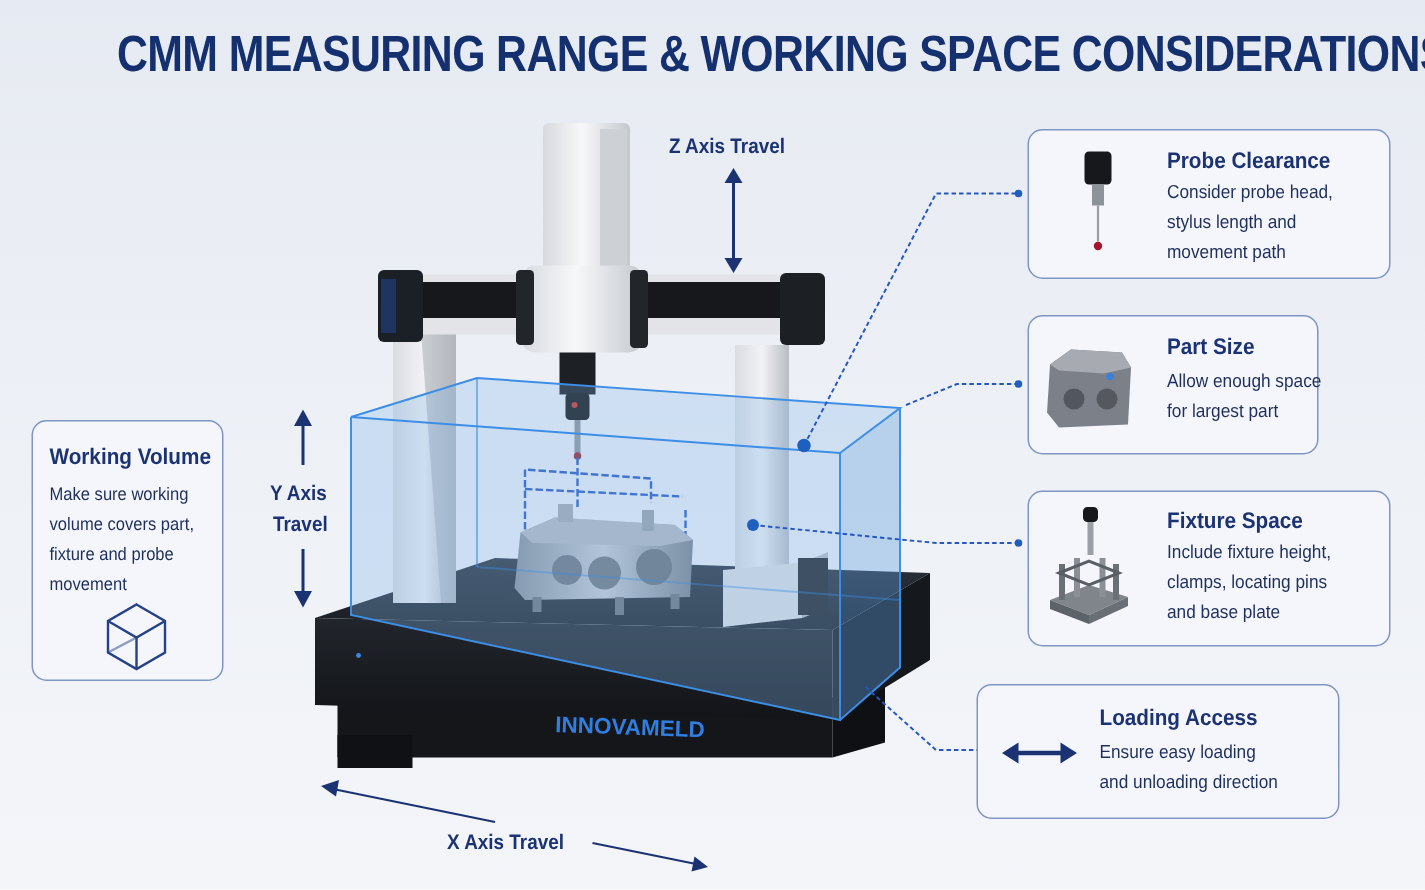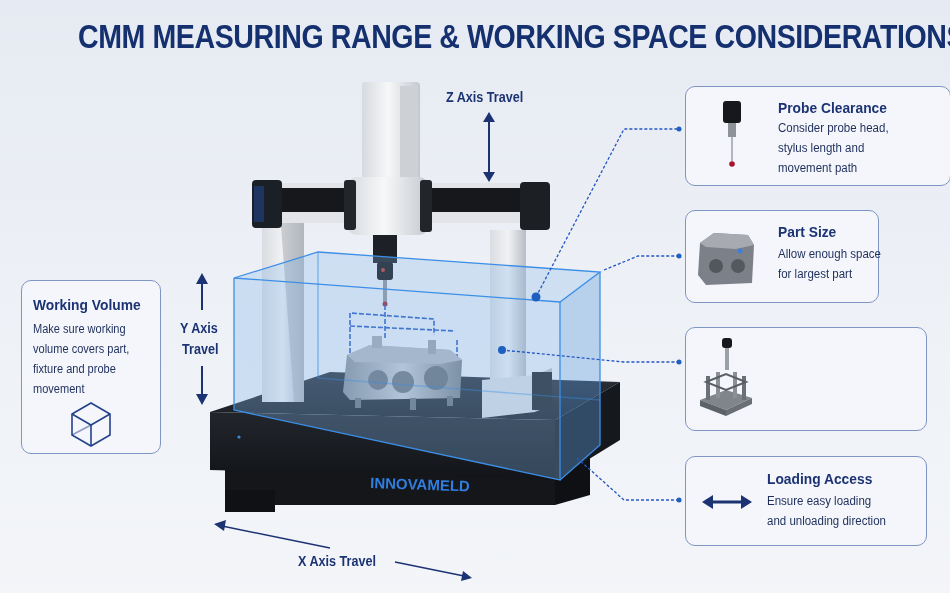--- a/index.html
+++ b/index.html
@@ -172,41 +172,41 @@
     <line x1="395" y1="562" x2="464" y2="576" stroke-width="1.5"></line>
     <polygon points="472,578 461,581 463,571" stroke="none"></polygon>
   </g>
 </svg>
 
 <div class="axis-label" style="left:446px; top:87px;">Z Axis Travel</div>
 <div class="axis-label" style="left:180px; top:318px;">Y Axis</div>
 <div class="axis-label" style="left:182px; top:339px;">Travel</div>
 <div class="axis-label" style="left:298px; top:551px;">X Axis Travel</div>
 
-<div class="card" style="left:21px; top:280px; width:140px; height:174px;">
+<div class="card" style="left:21px; top:280px; width:128px; height:174px;">
   <div class="txtcol" style="left:11px; top:14px;">
     <div class="h">Working Volume</div>
     <div class="d" style="margin-top:4px; font-size:12px;">
       <div>Make sure working</div>
       <div>volume covers part,</div>
       <div>fixture and probe</div>
       <div>movement</div>
     </div>
   </div>
   <svg width="140" height="174" style="left:0;top:0;">
     <g stroke="#23428a" stroke-width="1.6" fill="none">
       <polygon points="69,122 88,133 88,154 69,165 50,154 50,133"></polygon>
       <polyline points="50,133 69,144 88,133"></polyline>
       <line x1="69" y1="144" x2="69" y2="165"></line>
       <polyline points="50,154 69,144" opacity="0.5"></polyline>
     </g>
   </svg>
 </div>
 
-<div class="card" style="left:685px; top:86px; width:266px; height:100px;">
+<div class="card" style="left:685px; top:86px; width:242px; height:100px;">
   <svg width="70" height="100" style="left:0;top:0;">
     <g>
       <rect x="37" y="14" width="18" height="22" rx="3" fill="#16181c"></rect>
       <rect x="42" y="36" width="8" height="14" fill="#8e939a"></rect>
       <line x1="46" y1="50" x2="46" y2="74" stroke="#9aa0a6" stroke-width="1.5"></line>
       <circle cx="46" cy="77" r="2.8" fill="#a4142a"></circle>
     </g>
   </svg>
   <div class="txtcol" style="left:92px; top:11px;">
     <div class="h">Probe Clearance</div>
@@ -245,23 +245,31 @@
       <polygon points="14,72 40,62 66,70 40,82" fill="#80858c"></polygon>
       <polygon points="14,72 40,82 40,88 14,78" fill="#5d6168"></polygon>
       <polygon points="40,82 66,70 66,76 40,88" fill="#6a6e75"></polygon>
       <rect x="20" y="48" width="4" height="24" fill="#6b7077"></rect>
       <rect x="56" y="48" width="4" height="24" fill="#6b7077"></rect>
       <rect x="30" y="44" width="4" height="26" fill="#8b9097"></rect>
       <rect x="47" y="44" width="4" height="26" fill="#8b9097"></rect>
       <polygon points="20,54 40,46 60,54 40,62" fill="none" stroke="#5a5e65" stroke-width="2"></polygon>
     </g>
   </svg>
-</div>
-
-<div class="card" style="left:685px; top:456px; width:242px; height:90px;">
+  <div class="txtcol" style="left:92px; top:10px;">
+    <div class="h">Fixture Space</div>
+    <div class="d">
+      <div>Include fixture height,</div>
+      <div>clamps, locating pins</div>
+      <div>and base plate</div>
+    </div>
+  </div>
+</div>
+
+<div class="card" style="left:651px; top:456px; width:242px; height:90px;">
   <svg width="75" height="90" style="left:0;top:0;">
     <g fill="#1c3373" stroke="#1c3373">
       <line x1="24" y1="45" x2="58" y2="45" stroke-width="3"></line>
       <polygon points="16,45 27,38 27,52" stroke="none"></polygon>
       <polygon points="66,45 55,38 55,52" stroke="none"></polygon>
     </g>
   </svg>
   <div class="txtcol" style="left:81px; top:12px;">
     <div class="h">Loading Access</div>
     <div class="d" style="margin-top:2px;">

